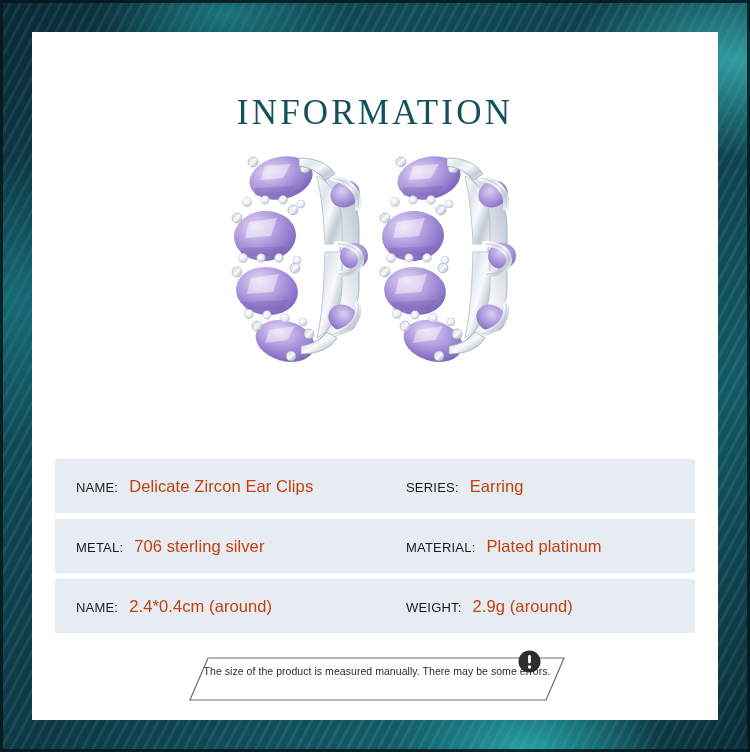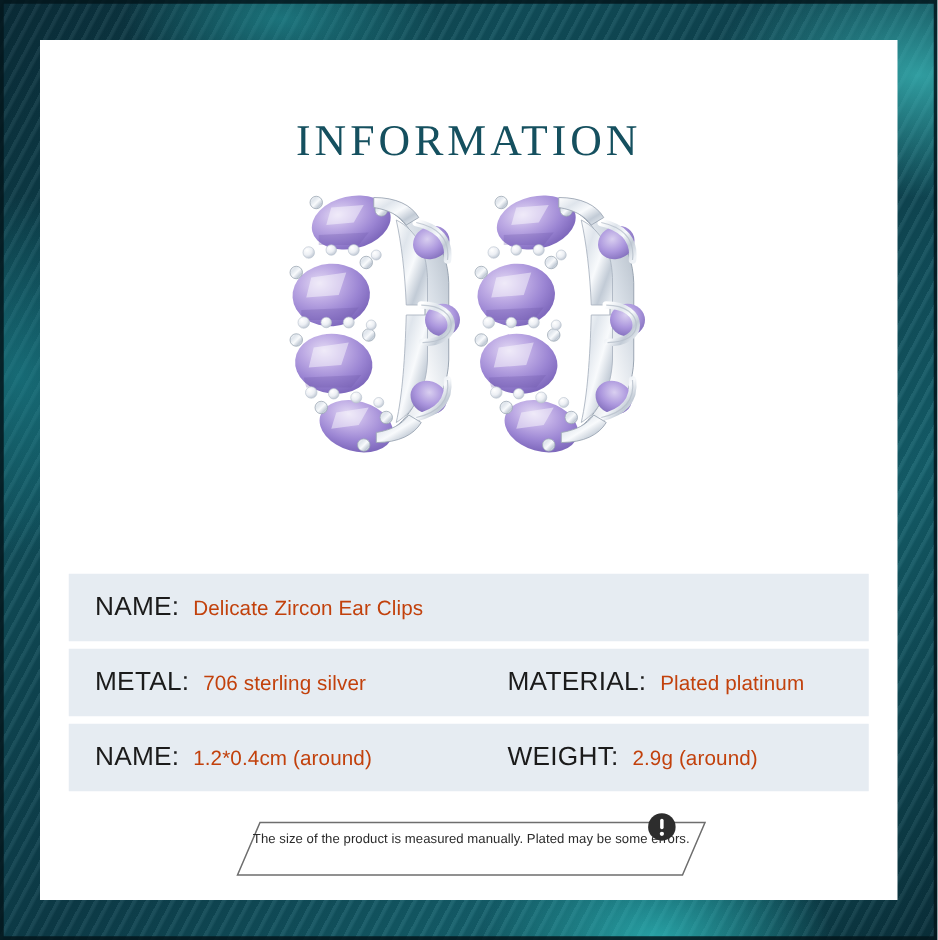--- a/index.html
+++ b/index.html
@@ -102,21 +102,21 @@
     box-sizing: border-box;
   }
   .spec-cell {
     display: flex;
     align-items: baseline;
     white-space: nowrap;
   }
   .spec-cell.col-left  { width: 345px; padding-left: 21px; box-sizing: border-box; }
   .spec-cell.col-right { flex: 1; padding-left: 6px; box-sizing: border-box; }
   .spec-label {
-    font-size: 21px;
+    font-size: 13px;
     color: #1b1b1b;
     letter-spacing: 0.2px;
   }
   .spec-value {
     font-size: 16.5px;
     color: #c2410c;
     margin-left: 11px;
     letter-spacing: 0.1px;
   }
 
@@ -347,55 +347,59 @@
       </div>
     </div>
 
     <div class="spec-table">
 
       <div class="spec-row">
         <div class="spec-cell col-left">
           <span class="spec-label">NAME:</span>
           <span class="spec-value">Delicate Zircon Ear Clips</span>
         </div>
+        <div class="spec-cell col-right">
+          <span class="spec-label">SERIES:</span>
+          <span class="spec-value">Earring</span>
+        </div>
       </div>
 
       <div class="spec-row">
         <div class="spec-cell col-left">
           <span class="spec-label">METAL:</span>
           <span class="spec-value">706 sterling silver</span>
         </div>
         <div class="spec-cell col-right">
           <span class="spec-label">MATERIAL:</span>
           <span class="spec-value">Plated platinum</span>
         </div>
       </div>
 
       <div class="spec-row">
         <div class="spec-cell col-left">
           <span class="spec-label">NAME:</span>
-          <span class="spec-value">1.2*0.4cm (around)</span>
+          <span class="spec-value">2.4*0.4cm (around)</span>
         </div>
         <div class="spec-cell col-right">
           <span class="spec-label">WEIGHT:</span>
           <span class="spec-value">2.9g (around)</span>
         </div>
       </div>
     </div>
 
     <div class="disclaimer">
       <svg width="390" height="58" viewBox="0 0 390 58">
         <path d="M26 8 L382 8 L364 50 L8 50 Z" fill="none" stroke="#6e6e6e" stroke-width="1.2"></path>
       </svg>
       <div class="alert-badge">
         <svg width="23" height="23" viewBox="0 0 23 23">
           <circle cx="11.5" cy="11.5" r="11" fill="#2d2d2d"></circle>
           <rect x="10.1" y="5" width="2.8" height="8.4" rx="1.4" fill="#ffffff"></rect>
           <circle cx="11.5" cy="17" r="1.7" fill="#ffffff"></circle>
         </svg>
       </div>
       <div class="disclaimer-text">
-        <span>The size of the product is measured manually. Plated may be some errors.</span>
+        <span>The size of the product is measured manually. There may be some errors.</span>
       </div>
     </div>
 
   </div>
 </div>
 
 </body></html>

